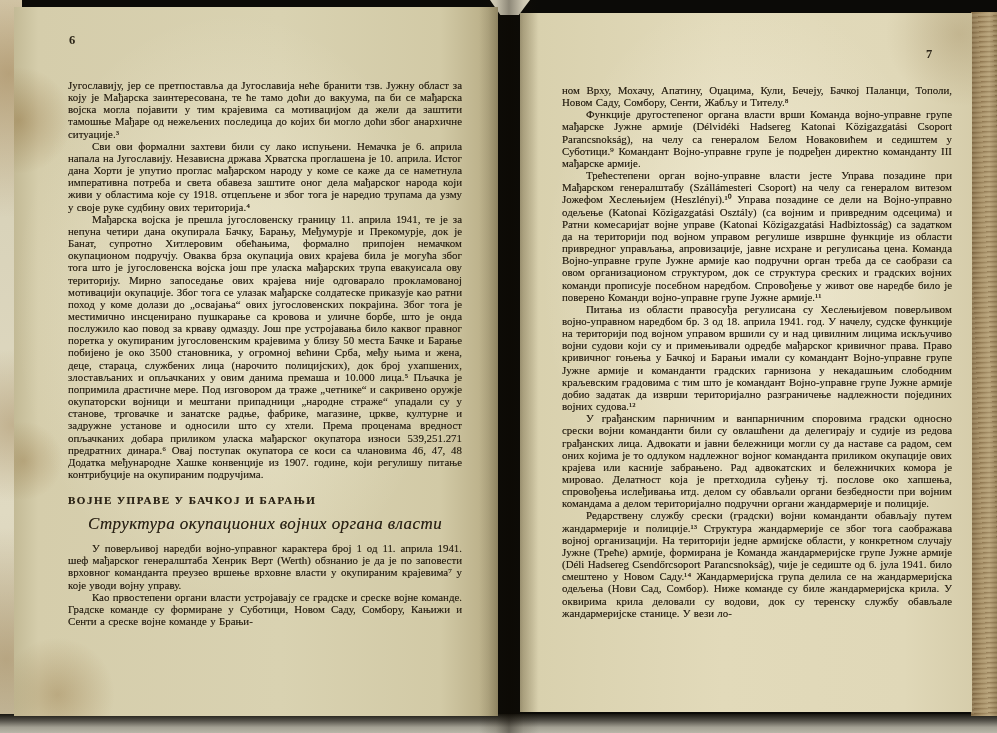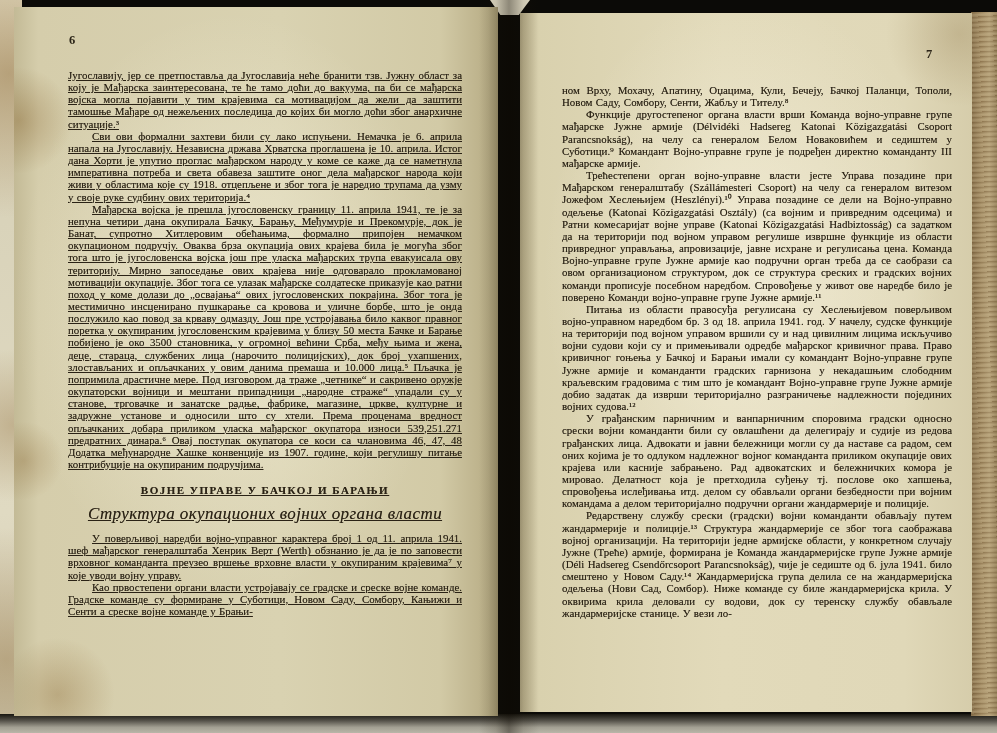--- a/index.html
+++ b/index.html
@@ -63,29 +63,29 @@
   }
   .pagenum {
     position:absolute; font-weight:bold; font-size:12.5px; color:#2c2518;
   }
   .pagenum-left { left:55px; top:26px; }
   .pagenum-right { left:406px; top:34px; }
   .textcol {
     position:absolute; text-align:justify; color:#2a2215;
     text-shadow:0 0 0.4px rgba(42,34,21,0.55);
   }
-  .textcol-left  { left:54px; top:62px; width:394px;text-decoration:underline; }
+  .textcol-left  { left:54px; top:72px; width:394px; }
   .textcol-right { left:42px; top:71px; width:390px; }
   .para {
     margin:0; font-size:10.9px; line-height:12.15px;
     text-indent:24px; word-spacing:0.6px;
   }
   .para.noindent { text-indent:0; }
   .section-heading {
-    margin:14px 0 0 0; text-align:center;
+    margin:14px 0 0 0; text-align:left;
     font-size:11px; font-weight:bold; letter-spacing:1.5px; color:#2a2215;
   }
   .section-subheading {
     margin:8px 0 8px 0; text-align:center;
     font-size:17px; font-style:italic; font-weight:normal;
     letter-spacing:0.4px; color:#2a2215;
   }
 </style>
 </head>
 <body>

